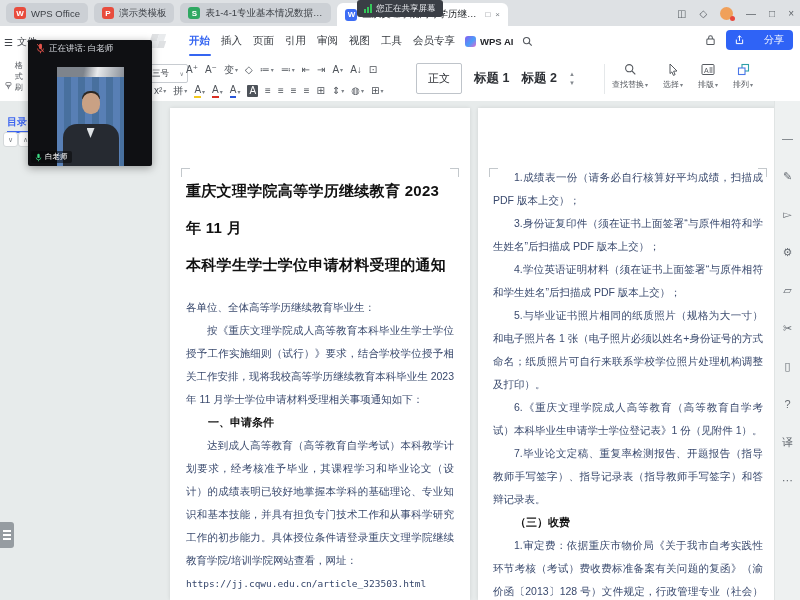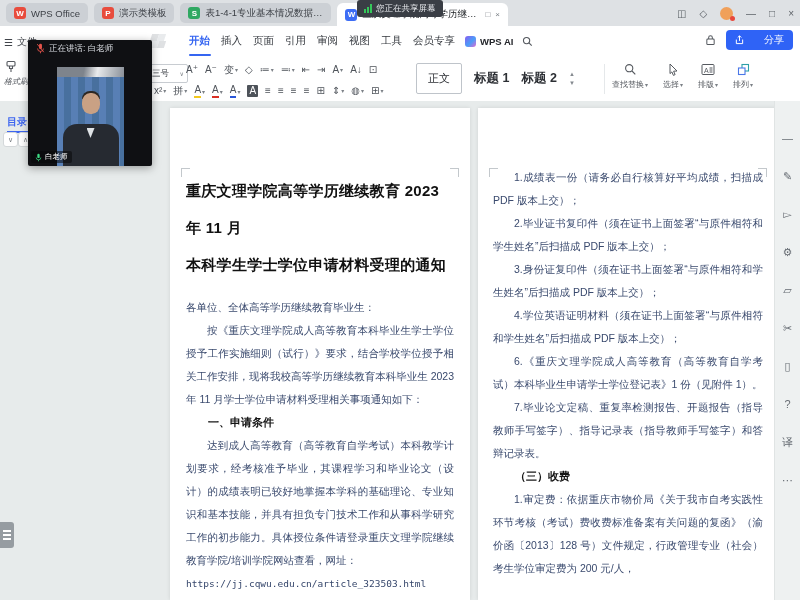--- a/index.html
+++ b/index.html
@@ -35,22 +35,22 @@
   .menu-item{position:relative;padding:2px 1px;cursor:default;}
   .menu-item.active{color:#3565f1;font-weight:bold;}
   .menu-item.active:after{content:"";position:absolute;left:50%;transform:translateX(-50%);bottom:-6px;width:22px;height:2px;background:#3565f1;border-radius:1px;}
   .wps-ai{display:flex;align-items:center;gap:4px;font-size:9.5px;font-weight:bold;color:#24262b;}
   .ai-gem{width:11px;height:11px;border-radius:3px;background:linear-gradient(135deg,#8a5cf0,#4a9df8 55%,#e06ad4);}
   .mright{position:absolute;right:7px;top:4px;display:flex;align-items:center;gap:10px;}
   .share-btn{height:20px;padding:0 9px;border-radius:4px;background:#2f63f6;color:#fff;font-size:10px;
        display:flex;align-items:center;gap:20px;}
   
   .ribbon{position:absolute;left:0;top:56px;width:800px;height:45px;background:#fff;border-bottom:1px solid #e3e6e8;}
-  .fp-stub{position:absolute;left:4px;top:4px;width:26px;display:flex;flex-direction:column;align-items:flex-start;gap:2px;
-       color:#55595f;font-size:8px;font-style:italic;}
+  .fp-stub{position:absolute;left:4px;top:4px;width:26px;display:flex;align-items:flex-end;gap:2px;
+       color:#55595f;font-size:8px;}
   .fsize{position:absolute;left:148px;top:8px;width:32px;height:17px;border:1px solid #c8ccd1;border-radius:2px;
        display:flex;align-items:center;justify-content:space-between;padding:0 3px;font-size:8.5px;color:#3a3e44;background:#fff;}
   .icon-row{position:absolute;display:flex;align-items:center;gap:7px;color:#4e535a;}
   .row1{left:186px;top:8px;} .row2{left:154px;top:28px;}
   .ric{font-size:10px;line-height:12px;display:inline-flex;align-items:flex-end;gap:1px;}
   .caret{font-size:6px;color:#7c8187;}
   .u-y{border-bottom:2px solid #f2c81d;} .u-r{border-bottom:2px solid #d93025;} .u-b{border-bottom:2px solid #2b57d8;}
   .boxed{background:#4e535a;color:#fff;padding:0 2px;border-radius:1px;}
   .vsep{position:absolute;top:8px;width:1px;height:30px;background:#e5e8ea;}
   .gallery{position:absolute;left:416px;top:5px;height:35px;display:flex;align-items:center;gap:12px;}
@@ -372,23 +372,23 @@
       <p class="p indent">达到成人高等教育（高等教育自学考试）本科教学计划要求，经考核准予毕业，其课程学习和毕业论文（设计）的成绩表明已较好地掌握本学科的基础理论、专业知识和基本技能，并具有担负专门技术工作和从事科学研究工作的初步能力。具体授位条件请登录重庆文理学院继续教育学院/培训学院网站查看，网址：</p>
       <p class="p url">https://jj.cqwu.edu.cn/article_323503.html</p>
       <p class="p heading">二、材料提交时间及方式</p>
 
     </div>
 
     <div class="page right">
       <i class="cmark l"></i>
       <i class="cmark r"></i>
       <p class="p indent">1.成绩表一份（请务必自行核算好平均成绩，扫描成 PDF 版本上交）；</p>
-      <p class="p indent">2.毕业证书复印件（须在证书上面签署“与原件相符和学生姓名”后扫描成 PDF 版本上交）；</p>
       <p class="p indent">3.身份证复印件（须在证书上面签署“与原件相符和学生姓名”后扫描成 PDF 版本上交）；</p>
       <p class="p indent">4.学位英语证明材料（须在证书上面签署“与原件相符和学生姓名”后扫描成 PDF 版本上交）；</p>
+      <p class="p indent">5.与毕业证书照片相同的纸质照片（规格为大一寸）和电子照片各 1 张（电子照片必须以姓名+身份证号的方式命名；纸质照片可自行来联系学校学位照片处理机构调整及打印）。</p>
       <p class="p indent">6.《重庆文理学院成人高等教育（高等教育自学考试）本科毕业生申请学士学位登记表》1 份（见附件 1）。</p>
       <p class="p indent">7.毕业论文定稿、重复率检测报告、开题报告（指导教师手写签字）、指导记录表（指导教师手写签字）和答辩记录表。</p>
       <p class="p heading">（三）收费</p>
       <p class="p indent">1.审定费：依据重庆市物价局《关于我市自考实践性环节考核（考试）费收费标准备案有关问题的复函》（渝价函〔2013〕128 号）文件规定，行政管理专业（社会）考生学位审定费为 200 元/人，</p>
     </div>
 
     <div class="outline-toggle">
         <i></i>
         <i></i>
         <i></i>

